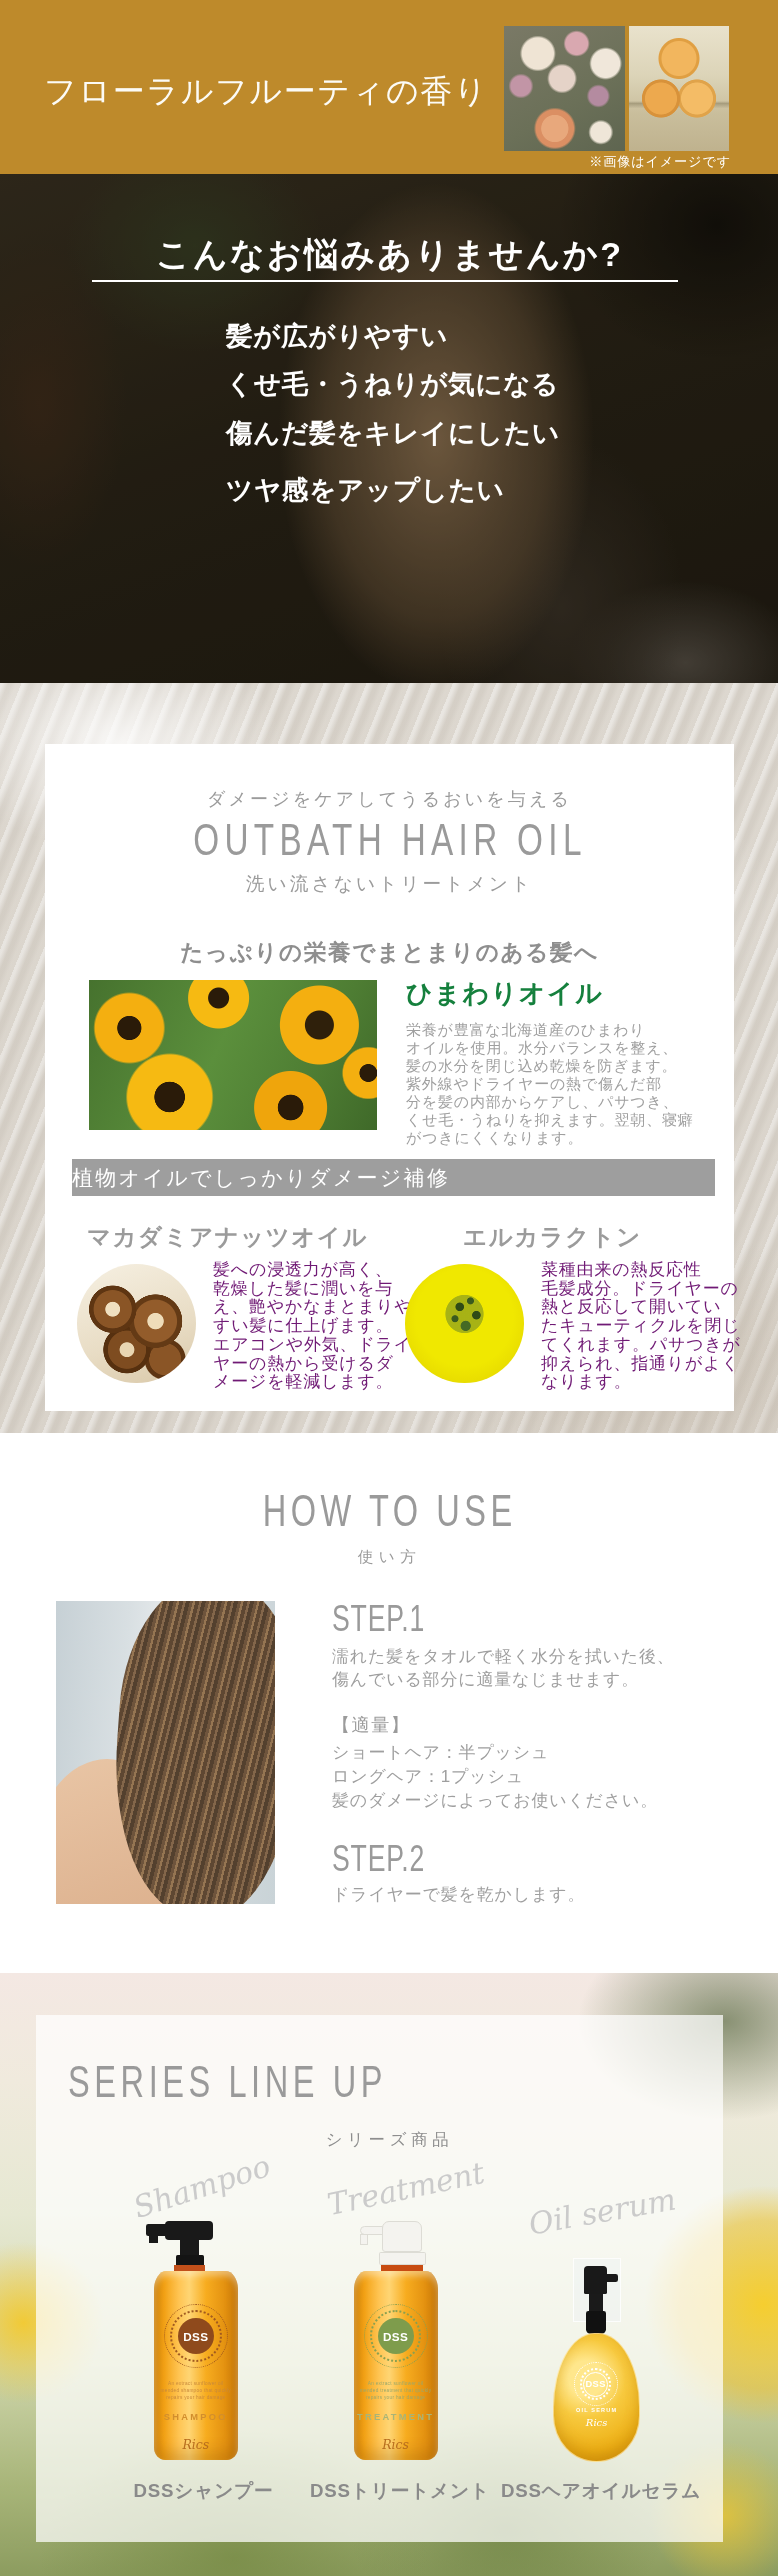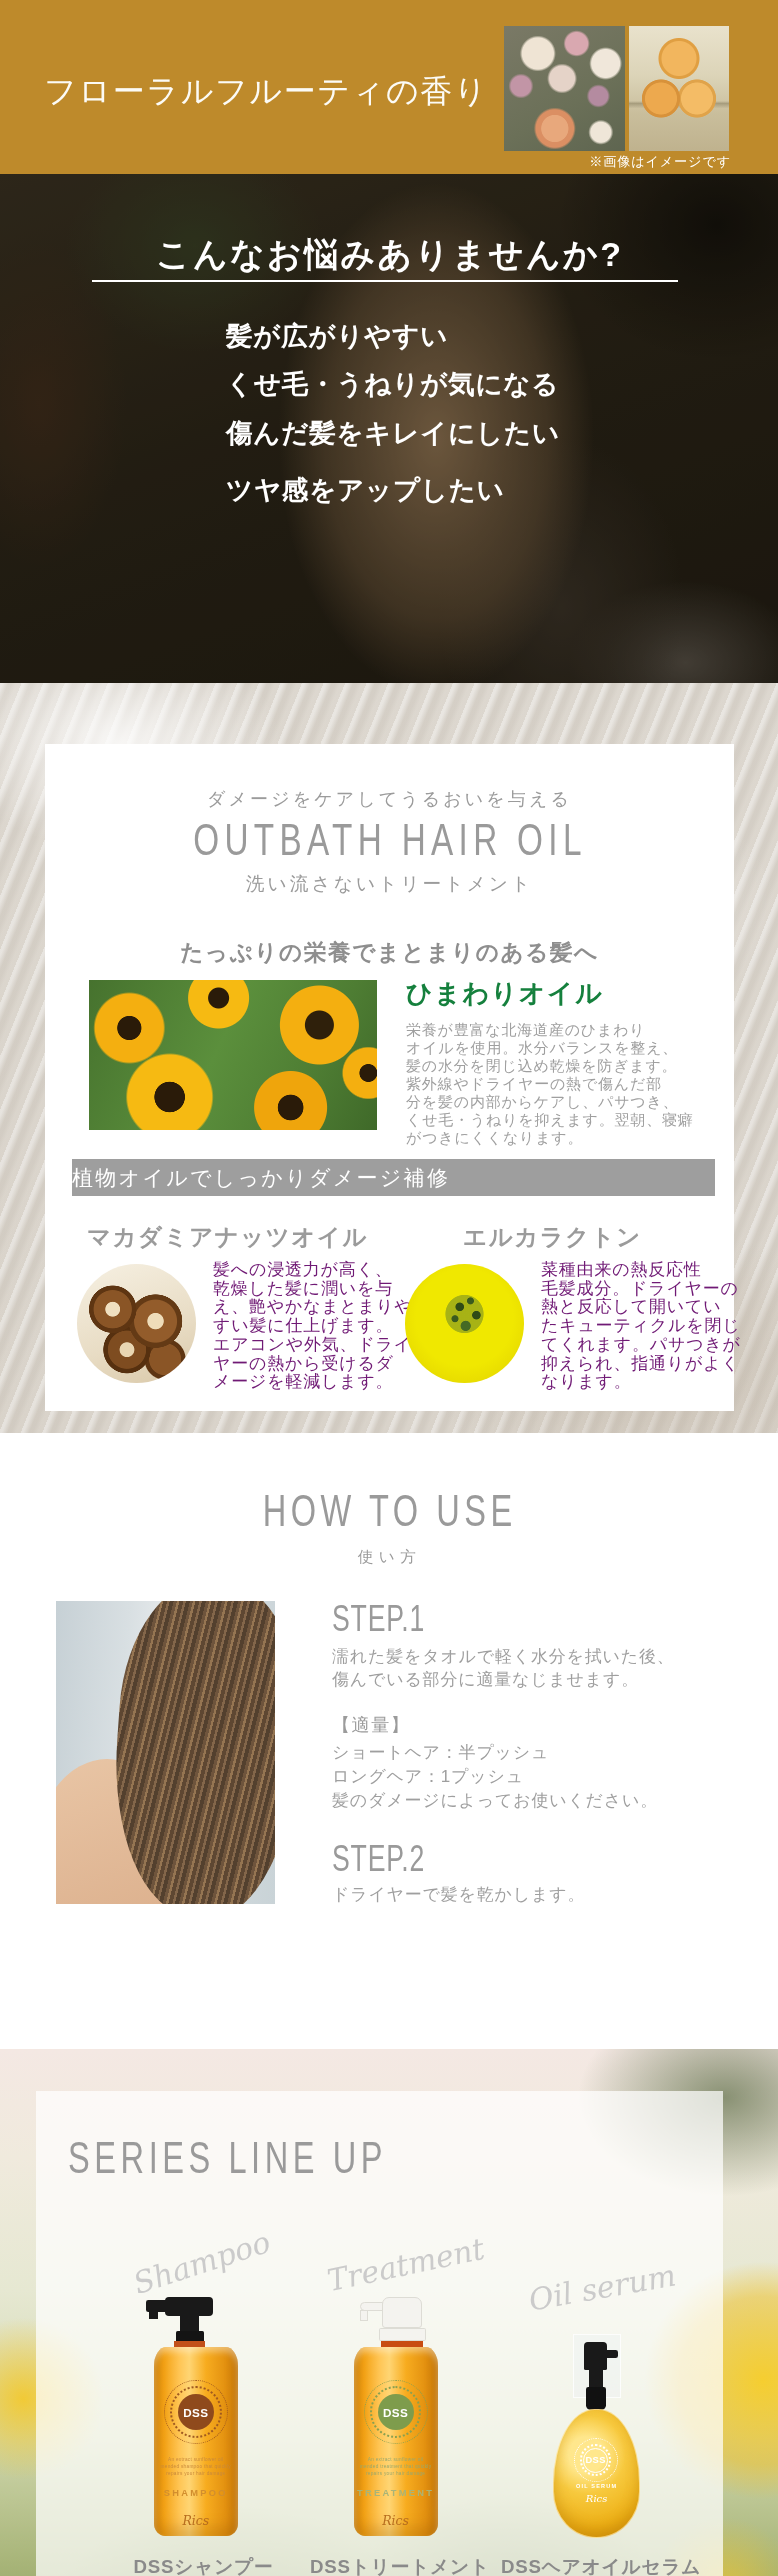--- a/index.html
+++ b/index.html
@@ -98,21 +98,21 @@
       radial-gradient(circle 3.1px at 42% 46%, #3A5A1E 0 3.1px, transparent 3.9px),
       radial-gradient(circle 4.7px at 51% 52%, #456A24 0 4.7px, transparent 5.5px),
       radial-gradient(circle 18.7px at 50% 42%, rgba(95,125,42,.5) 0 18.7px, transparent 19.5px),
       radial-gradient(circle at 50% 45%, #F0E800 0 55%, #E8DC00 75%, #D9CC00 100%); }
   .oil-lines { position:absolute; top:40px; width:165px; }
   .col-left .oil-lines { left:141px; }
   .col-right .oil-lines { left:144px; }
   .ol { font-size:17px; line-height:18.7px; color:#701a75; letter-spacing:0.8px; white-space:nowrap; }
 
   
-  .sec-howto { height:616px; background:#FFFFFF; }
+  .sec-howto { height:540px; background:#FFFFFF; }
   .howto-title-wrap { position:absolute; left:0; right:0; top:53px; text-align:center; }
   .howto-title { font-size:44px; letter-spacing:.14em; }
   .howto-sub { position:absolute; left:0; right:0; top:114px; text-align:center;
     font-size:15.6px; color:#9B9B9B; letter-spacing:5.5px; }
   .howto-photo { position:absolute; left:56px; top:168px; width:219px; height:303px; overflow:hidden;
     background:linear-gradient(95deg,#C6D0D5 0%,#D8DFE2 30%,#E6EAEC 46%,#D5DDE0 62%,#C9D3D7 100%); }
   .hp-skin { position:absolute; left:-10%; bottom:-6%; width:64%; height:54%;
     border-radius:60% 55% 0 0 / 70% 60% 0 0; background:linear-gradient(160deg,#E9C6A6,#DCB08D); }
   .hp-hair { position:absolute; left:28%; top:-8%; width:84%; height:112%;
     border-radius:48% 52% 42% 46% / 40% 46% 54% 50%;
@@ -308,20 +308,21 @@
       <span class="en-cond">STEP.2</span>
     </div>
     <div class="step-body sb2">ドライヤーで髪を乾かします。</div>
   </section>
 
   <section class="sec-lineup">
     <div class="lineup-panel"></div>
     <div class="lineup-title-wrap">
       <span class="en-cond lineup-title">SERIES LINE UP</span>
     </div>
+    <div class="lineup-sub">シリーズ商品</div>
     <div class="script s1">Shampoo</div>
     <div class="script s2">Treatment</div>
     <div class="script s3">Oil serum</div>
 
     <div class="bottle bo-shampoo">
       <div class="pp p-noz"></div>
       <div class="pp p-tip"></div>
       <div class="pp p-head"></div>
       <div class="pp p-stem"></div>
       <div class="pp p-collar"></div>

